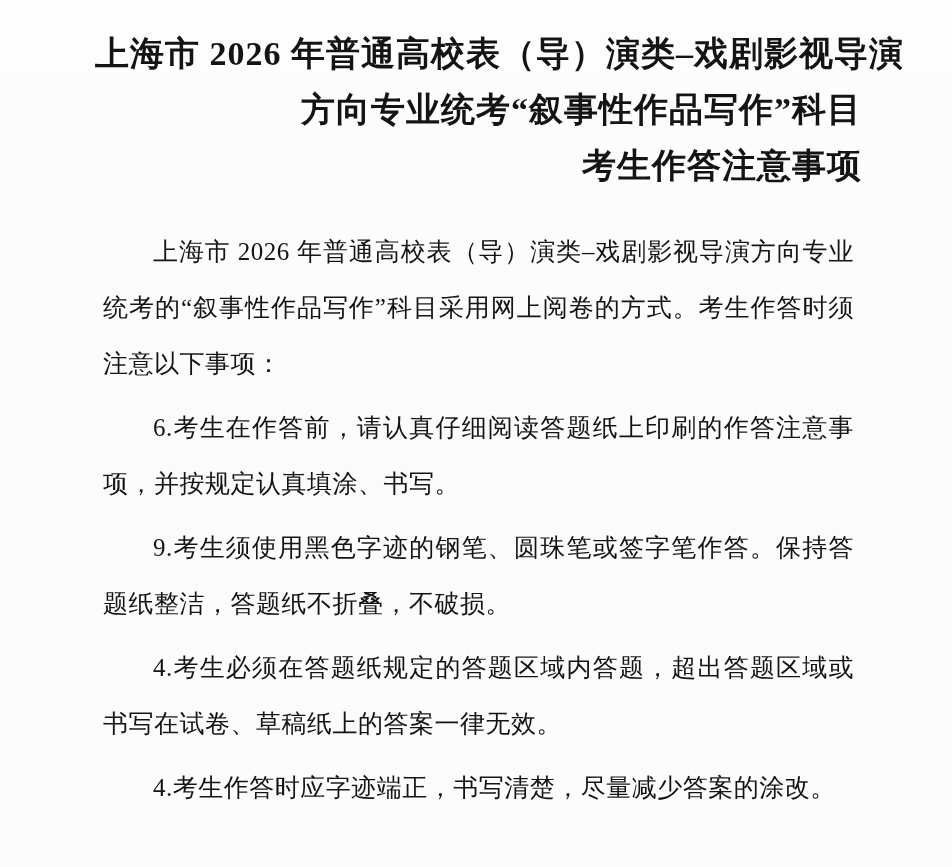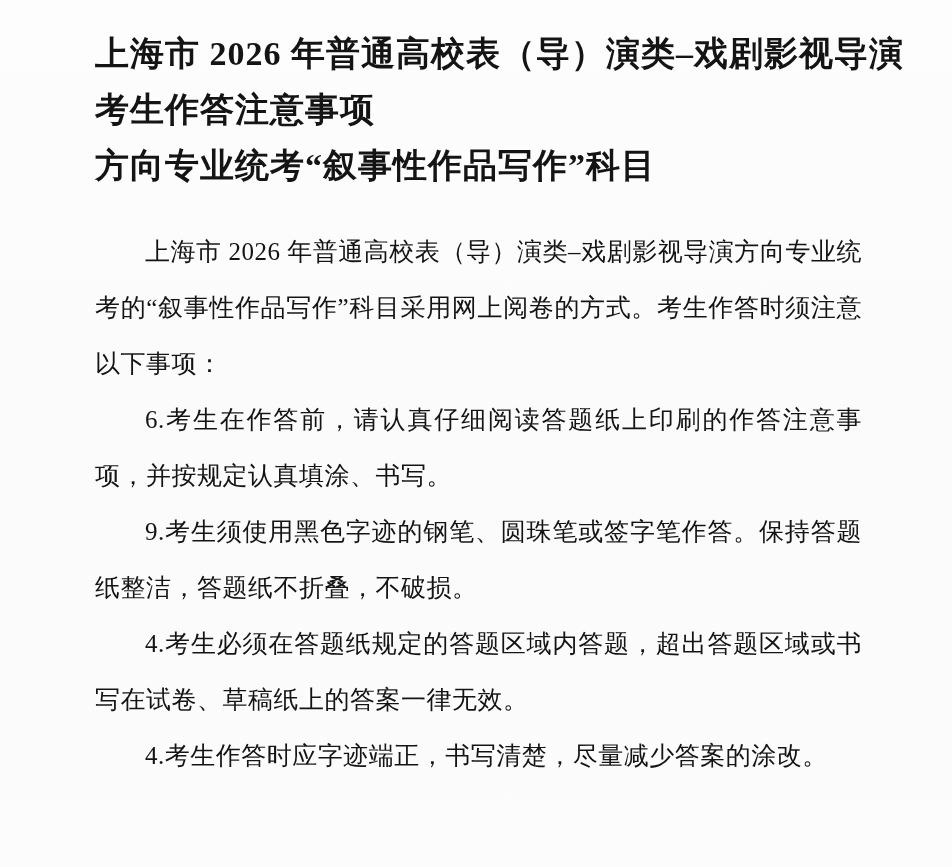--- a/index.html
+++ b/index.html
@@ -12,52 +12,52 @@
     width: 952px;
     height: 867px;
     box-sizing: border-box;
     background: linear-gradient(180deg, #fdfdfd 0%, #fbfbfb 55%, #fcfcfc 100%);
     font-family: "Liberation Serif", "DejaVu Serif", serif;
     color: #141414;
     overflow: hidden;
     padding: 26px 90px 0 95px;
   }
   .title-block {
-    text-align: left;
+    text-align: right;
     font-weight: bold;
     font-size: 34px;
     line-height: 56px;
     letter-spacing: 1px;
     margin-bottom: 30px;
   }
   .title-line {
     white-space: nowrap;
   }
   .body-block {
     font-size: 25px;
     line-height: 56px;
   }
   .para {
-    margin: 0;
+    margin: 8px;
     text-indent: 2em;
     text-align: justify;
     text-justify: inter-ideograph;
     letter-spacing: 0.5px;
     font-family: Liberation Serif, serif;
   }
 </style>
 </head>
 <body>
 
 <div class="page">
 
   <div class="title-block">
     <div class="title-line">上海市 2026 年普通高校表（导）演类–戏剧影视导演</div>
+    <div class="title-line">方向专业统考“叙事性作品写作”科目</div>
     <div class="title-line">考生作答注意事项</div>
-    <div class="title-line">方向专业统考“叙事性作品写作”科目</div>
   </div>
 
   <div class="body-block">
     <p class="para">上海市 2026 年普通高校表（导）演类–戏剧影视导演方向专业统考的“叙事性作品写作”科目采用网上阅卷的方式。考生作答时须注意以下事项：</p>
     <p class="para">6.考生在作答前，请认真仔细阅读答题纸上印刷的作答注意事项，并按规定认真填涂、书写。</p>
     <p class="para">9.考生须使用黑色字迹的钢笔、圆珠笔或签字笔作答。保持答题纸整洁，答题纸不折叠，不破损。</p>
     <p class="para">4.考生必须在答题纸规定的答题区域内答题，超出答题区域或书写在试卷、草稿纸上的答案一律无效。</p>
     <p class="para">4.考生作答时应字迹端正，书写清楚，尽量减少答案的涂改。</p>
   </div>
 

